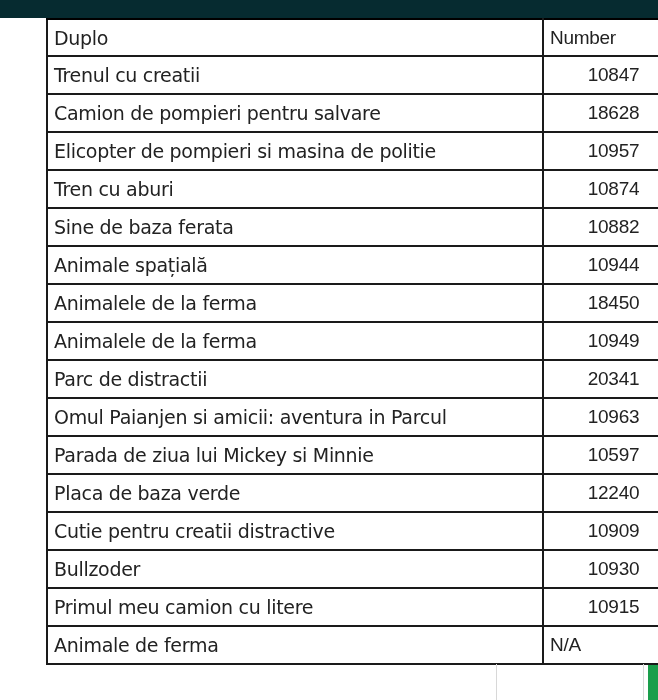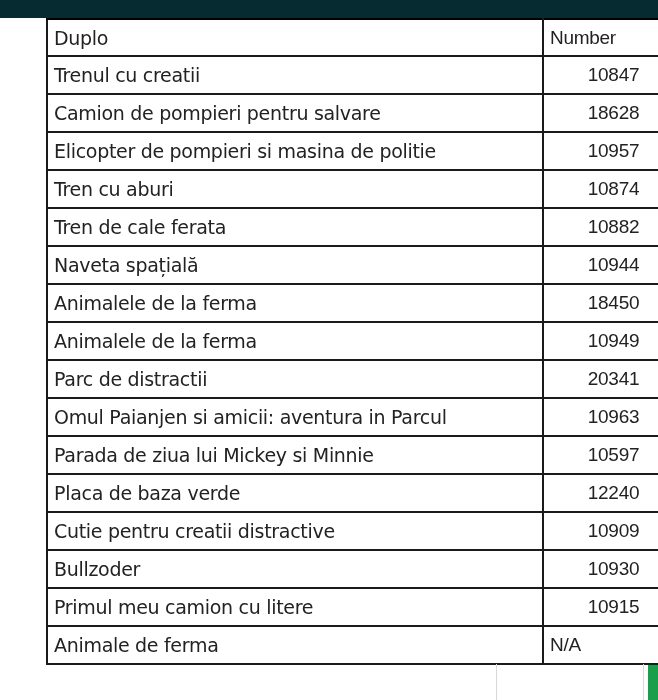--- a/index.html
+++ b/index.html
@@ -112,26 +112,26 @@
         <td>Elicopter de pompieri si masina de politie</td>
         <td class="num">10957</td>
         <td></td>
       </tr>
       <tr>
         <td>Tren cu aburi</td>
         <td class="num">10874</td>
         <td></td>
       </tr>
       <tr>
-        <td>Tren de cale ferata</td>
+        <td>Sine de baza ferata</td>
         <td class="num">10882</td>
         <td></td>
       </tr>
       <tr>
-        <td>Naveta spațială</td>
+        <td>Animale spațială</td>
         <td class="num">10944</td>
         <td></td>
       </tr>
       <tr>
         <td>Animalele de la ferma</td>
         <td class="num">18450</td>
         <td></td>
       </tr>
       <tr>
         <td>Animalele de la ferma</td>

